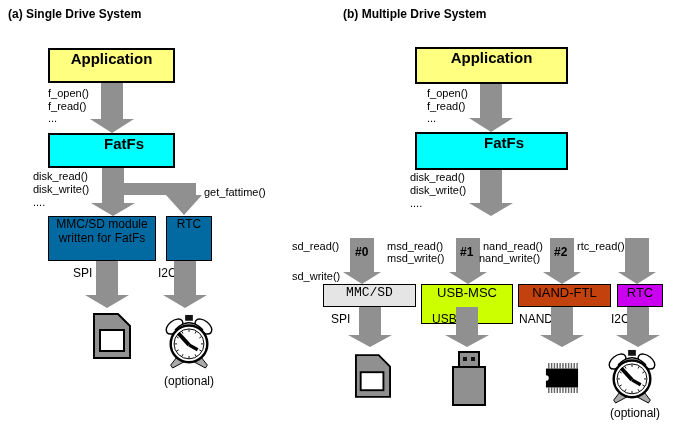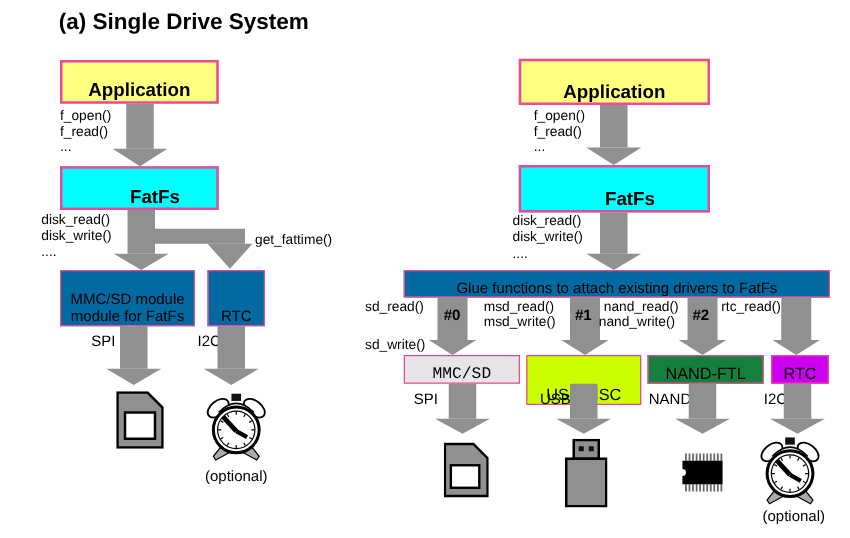--- a/index.html
+++ b/index.html
@@ -1,36 +1,36 @@
 <!DOCTYPE html>
 <html><head>
 <meta charset="utf-8">
 <style>
   html,body{margin:0;padding:0;background:#fff;}
   .canvas{position:relative;width:680px;height:430px;background:#ffffff;
           font-family:"Liberation Sans", sans-serif;color:#000;overflow:hidden;}
-  .ttl{position:absolute;font-size:18px;font-weight:bold;white-space:nowrap;margin-left:39px;}
-  .box{position:absolute;border:2px solid #ec4899;box-sizing:border-box;
-       display:flex;align-items:flex-end;justify-content:center;text-align:center;}
+  .ttl{position:absolute;font-size:12px;font-weight:bold;white-space:nowrap;}
+  .box{position:absolute;border:2px solid #000000;box-sizing:border-box;
+       display:flex;align-items:flex-start;justify-content:center;text-align:center;}
   .box2{border-width:1.5px;}
   .big{font-size:15px;font-weight:bold;}
   .med{font-size:12px;line-height:14px;}
   .drv{font-size:13px;}
   .lbl{position:absolute;font-size:11px;white-space:nowrap;}
   .lbl12{position:absolute;font-size:12px;white-space:nowrap;}
   .num{position:absolute;font-size:12px;font-weight:bold;white-space:nowrap;}
   .shaft{position:absolute;background:#909090;}
   .head{position:absolute;width:0;height:0;border-style:solid;border-color:transparent;}
   .opt{position:absolute;font-size:12px;text-align:center;}
   .c-yellow{background:#FFFF80;}
   .c-cyan{background:#00FFFF;padding-left:25px;}
   .c-green{background:#0369a1;}
   .c-orange{background:#e5e5e5;font-family:Liberation Mono, monospace;}
   .c-chart{background:#CCFF00;}
-  .c-ored{background:#15803d;}
+  .c-ored{background:#c2410c;}
   .c-mag{background:#CC00F0;}
 </style>
 </head>
 <body>
 
 <div class="canvas">
 
   <div class="ttl" style="left:8px;top:7px;">(a) Single Drive System</div>
 
   <div class="box c-yellow big" style="left:48px;top:48px;width:127px;height:35px;">
@@ -56,21 +56,21 @@
   <div class="head" style="left:91px;top:203px;border-left-width:22px;border-right-width:22px;border-top:13px solid #909090;"></div>
 
   <div class="shaft" style="left:113px;top:183px;width:83px;height:12px;"></div>
   <div class="head" style="left:166px;top:195px;border-left-width:18px;border-right-width:18px;border-top:20px solid #909090;"></div>
 
   <div class="lbl" style="left:204px;top:186px;">get_fattime()</div>
 
   <div class="box box2 c-green med" style="left:48px;top:216px;width:108px;height:45px;">
     <span>
       <span>MMC/SD module</span><br>
-      <span>module for FatFs</span>
+      <span>written for FatFs</span>
     </span>
   </div>
 
   <div class="box box2 c-green med" style="left:166px;top:216px;width:46px;height:45px;">
     <span>RTC</span>
   </div>
 
   <div class="lbl12" style="left:73px;top:266px;">SPI</div>
   <div class="lbl12" style="left:158px;top:266px;">I2C</div>
 
@@ -107,20 +107,21 @@
         <line x1="15.5" y1="33" x2="13" y2="33"></line>
       <line x1="17.2" y1="26.8" x2="15" y2="25.5"></line>
         <line x1="21.8" y1="22.2" x2="20.5" y2="20"></line>
     </g>
     <line x1="28" y1="34" x2="17" y2="22" stroke="#000" stroke-width="4"></line>
     <line x1="28" y1="34" x2="37" y2="39" stroke="#000" stroke-width="3.5"></line>
   </svg>
 
   <div class="opt" style="left:160px;top:374px;width:58px;">(optional)</div>
 
+  <div class="ttl" style="left:343px;top:7px;">(b) Multiple Drive System</div>
 
   <div class="box c-yellow big" style="left:415px;top:47px;width:153px;height:37px;">
     <span>Application</span>
   </div>
 
   <div class="shaft" style="left:480px;top:84px;width:22px;height:34px;"></div>
   <div class="head" style="left:469px;top:118px;border-left-width:22px;border-right-width:22px;border-top:14px solid #909090;"></div>
 
   <div class="lbl" style="left:427px;top:87px;">f_open()</div>
   <div class="lbl" style="left:427px;top:100px;">f_read()</div>
@@ -130,23 +131,20 @@
     <span>FatFs</span>
   </div>
 
   <div class="lbl" style="left:410px;top:171px;">disk_read()</div>
   <div class="lbl" style="left:410px;top:184px;">disk_write()</div>
   <div class="lbl" style="left:410px;top:197px;">....</div>
 
   <div class="shaft" style="left:480px;top:170px;width:22px;height:33px;"></div>
   <div class="head" style="left:469px;top:203px;border-left-width:22px;border-right-width:22px;border-top:13px solid #909090;"></div>
 
-  <div class="box box2 c-green med" style="left:323px;top:216px;width:341px;height:22px;">
-    <span>Glue functions to attach existing drivers to FatFs</span>
-  </div>
 
   <div class="shaft" style="left:350px;top:238px;width:24px;height:34px;"></div>
   <div class="head" style="left:343px;top:272px;border-left-width:19px;border-right-width:19px;border-top:12px solid #909090;"></div>
   <div class="shaft" style="left:456px;top:238px;width:24px;height:34px;"></div>
   <div class="head" style="left:449px;top:272px;border-left-width:19px;border-right-width:19px;border-top:12px solid #909090;"></div>
   <div class="shaft" style="left:550px;top:238px;width:24px;height:34px;"></div>
   <div class="head" style="left:543px;top:272px;border-left-width:19px;border-right-width:19px;border-top:12px solid #909090;"></div>
   <div class="shaft" style="left:625px;top:238px;width:24px;height:34px;"></div>
   <div class="head" style="left:618px;top:272px;border-left-width:19px;border-right-width:19px;border-top:12px solid #909090;"></div>
 

